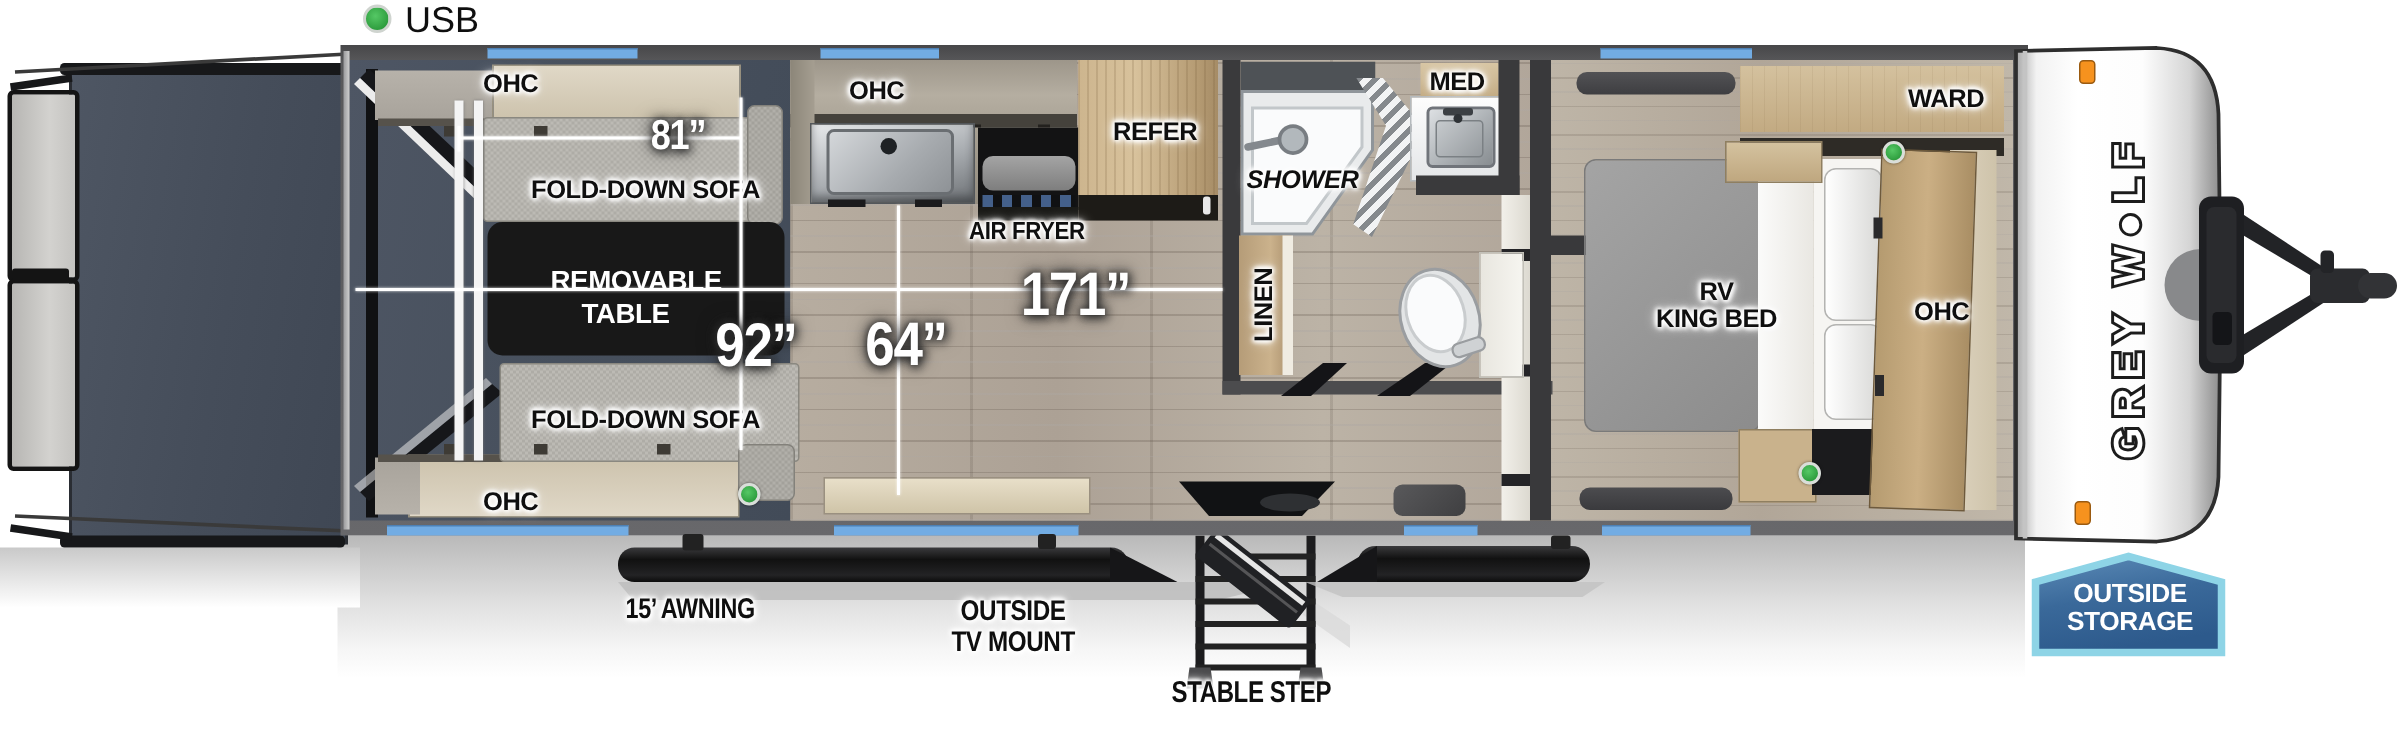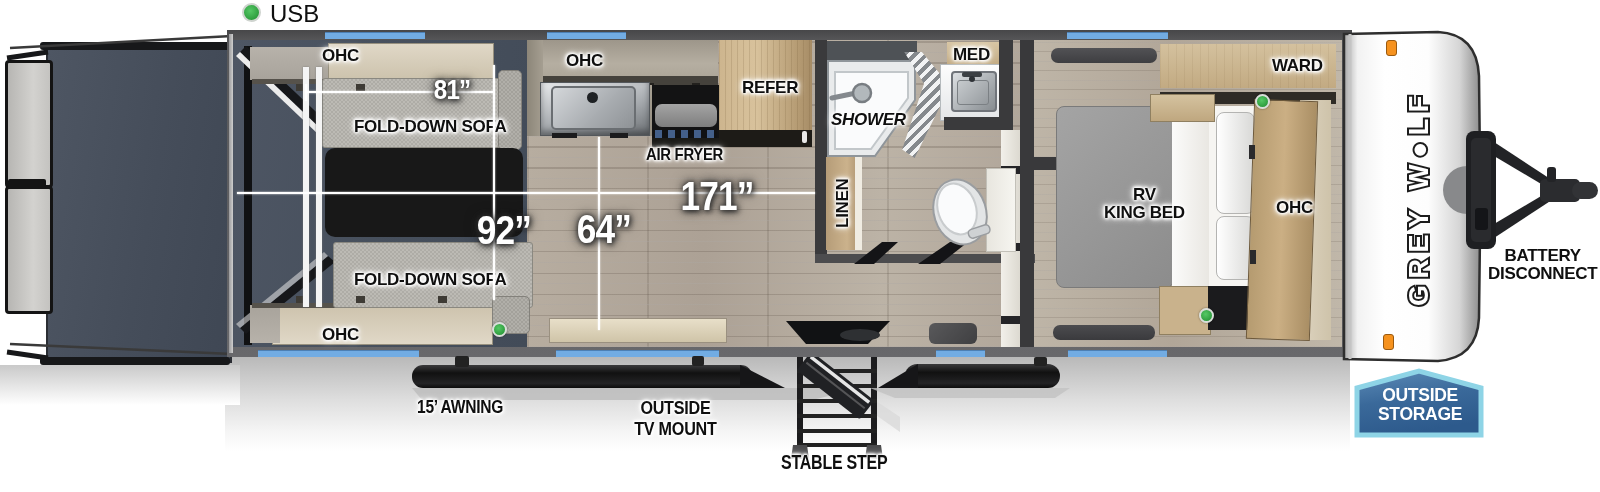--- a/index.html
+++ b/index.html
@@ -134,20 +134,21 @@
 <div class="greendot" style="left:492px;top:322px;"></div>
 
 <div class="lbl" style="left:322px;top:47px;">OHC</div>
 
 <div class="lbl" style="left:322px;top:326px;">OHC</div>
 
 <div class="lbl" style="left:354px;top:118px;">FOLD-DOWN SOFA</div>
 
 <div class="lbl" style="left:354px;top:271px;">FOLD-DOWN SOFA</div>
 
+<div class="lbl" style="left:367px;top:176px;width:100px;color:#fff;text-shadow:none;font-size:18.5px;line-height:1.17;">REMOVABLE<br>TABLE</div>
 
 <div class="ab" style="left:527px;top:40px;width:191px;height:52px;
   background:linear-gradient(180deg,#9d968a,#b5aea1 45%,#a59e91);border-bottom:2px solid #6e6a60;"></div>
 
 <div class="ab" style="left:527px;top:76px;width:191px;height:9px;background:#45423c;"></div>
 
 <div class="ab" style="left:556px;top:83px;width:8px;height:6px;background:#23211e;"></div>
 <div class="ab" style="left:574px;top:83px;width:8px;height:6px;background:#23211e;"></div>
 <div class="ab" style="left:646px;top:83px;width:8px;height:6px;background:#23211e;"></div>
 <div class="ab" style="left:692px;top:83px;width:8px;height:6px;background:#23211e;"></div>
@@ -357,21 +358,20 @@
   <path d="M54,32 L118,74 L118,84 L54,46 Z" fill="#222326"></path>
   <path d="M54,128 L118,86 L118,76 L54,114 Z" fill="#222326"></path>
   <rect x="100" y="69" width="40" height="23" rx="5" fill="#2b2c2f"></rect>
   <rect x="132" y="72" width="26" height="17" rx="8.5" fill="#323336"></rect>
   <rect x="107" y="57" width="9" height="15" rx="3" fill="#232427"></rect>
   <rect x="26" y="21" width="30" height="118" rx="8" fill="#1e1f22"></rect>
   <rect x="31" y="28" width="20" height="104" rx="5" fill="#2a2b2e"></rect>
   <rect x="35" y="98" width="13" height="22" rx="3" fill="#141518"></rect>
 </svg>
 
-<div class="lbl" style="left:1488px;top:247px;">BATTERY<br>DISCONNECT</div>
 
 <div class="ab" style="left:412px;top:365px;width:340px;height:23px;border-radius:11px;
   background:linear-gradient(180deg,#3a3a3c,#111 35%,#232325 80%,#0c0c0c);"></div>
 <svg class="ab" style="left:740px;top:365px;width:45px;height:23px" viewBox="0 0 45 23">
   <path d="M0,0 L45,23 L0,23 Z" fill="#161618"></path>
     </svg>
 
 <div class="ab" style="left:455px;top:356px;width:14px;height:11px;background:#222;border-radius:2px;"></div>
 <div class="ab" style="left:692px;top:356px;width:12px;height:10px;background:#222;border-radius:2px;"></div>
 

